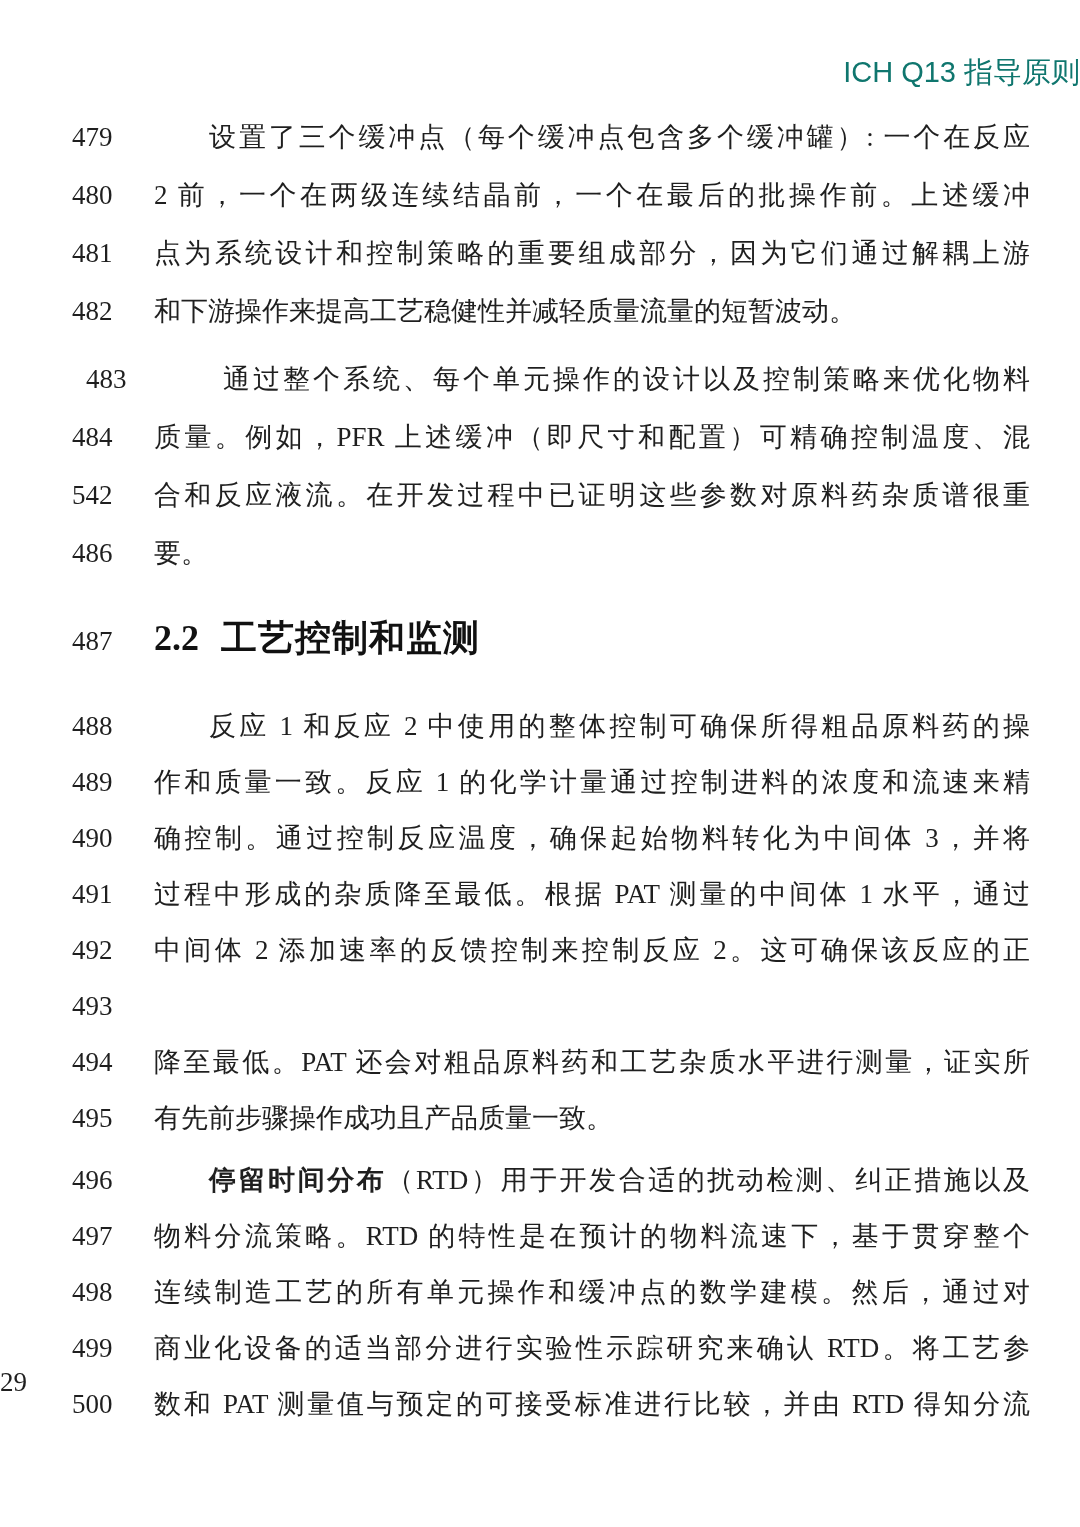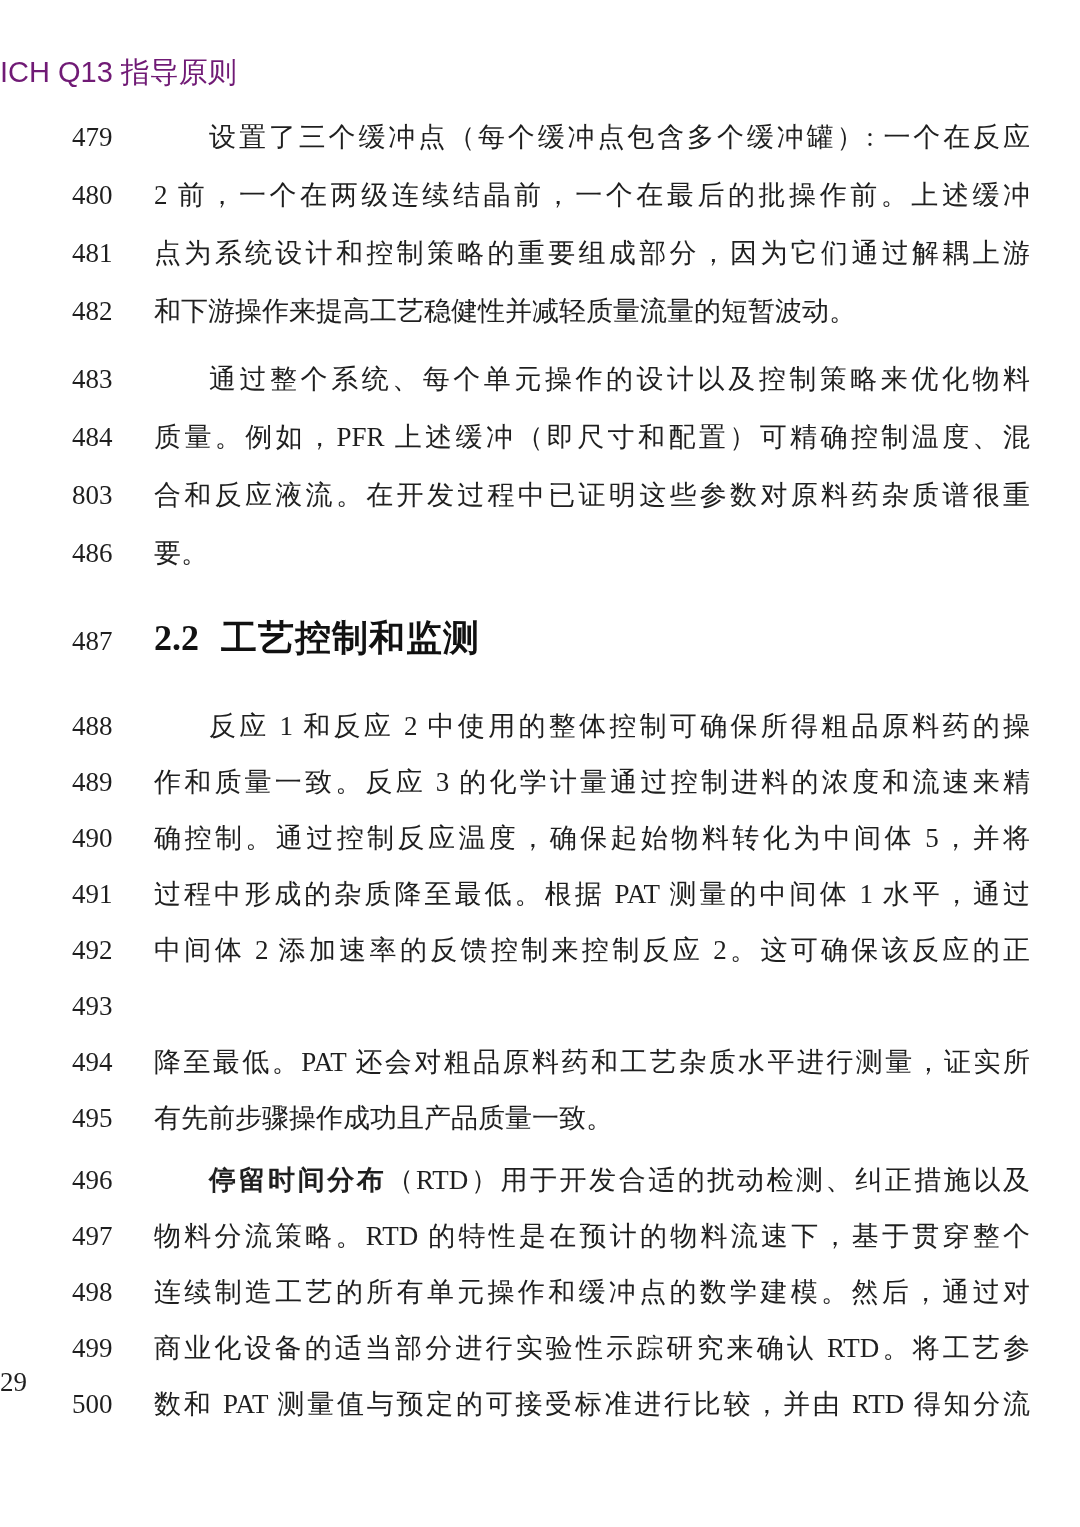--- a/index.html
+++ b/index.html
@@ -13,24 +13,24 @@
     height: 1527px;
     background: #ffffff;
     color: #1f1f1f;
     font-family: "Liberation Serif", "DejaVu Serif", serif;
     overflow: hidden;
   }
   .doc-header {
     padding-top: 50px;
     height: 44px;
     line-height: 44px;
-    text-align: left;
+    text-align: right;
     font-size: 29px;
     font-family: "Liberation Sans", "DejaVu Sans", sans-serif;
-    color: #701a75;
+    color: #0f766e;
     margin-bottom: 14px;
   }
   .row {
     display: flex;
     align-items: baseline;
     height: 58px;
     line-height: 58px;
     font-size: 27px;
   }
   .sec2 .row {
@@ -49,21 +49,21 @@
     color: #1f1f1f;
   }
   .fill {
     text-align: justify;
     text-align-last: justify;
     text-justify: inter-ideograph;
   }
   .indent {
     text-indent: 55px;
   }
-  .p-gap { margin-top: 10px; }
+  .p-gap { margin-top: 10px; padding-left: 14px; }
   .p-gap-sm { margin-top: 6px; }
   .heading-row {
     height: 64px;
     line-height: 64px;
     margin-top: 24px;
     margin-bottom: 28px;
   }
   .heading-text {
     font-weight: bold;
     font-size: 36px;
@@ -112,21 +112,21 @@
 
     <div class="row p-gap">
       <span class="num">483</span>
       <span class="text fill indent">通过整个系统、每个单元操作的设计以及控制策略来优化物料</span>
     </div>
     <div class="row">
       <span class="num">484</span>
       <span class="text fill">质量。例如，PFR 上述缓冲（即尺寸和配置）可精确控制温度、混</span>
     </div>
     <div class="row">
-      <span class="num">803</span>
+      <span class="num">542</span>
       <span class="text fill">合和反应液流。在开发过程中已证明这些参数对原料药杂质谱很重</span>
     </div>
     <div class="row">
       <span class="num">486</span>
       <span class="text">要。</span>
     </div>
 
     <div class="row heading-row">
       <span class="num">487</span>
       <span class="text heading-text">
@@ -137,25 +137,25 @@
   </div>
 
   <div class="sec2">
 
     <div class="row">
       <span class="num">488</span>
       <span class="text fill indent">反应 1 和反应 2 中使用的整体控制可确保所得粗品原料药的操</span>
     </div>
     <div class="row">
       <span class="num">489</span>
-      <span class="text fill">作和质量一致。反应 3 的化学计量通过控制进料的浓度和流速来精</span>
+      <span class="text fill">作和质量一致。反应 1 的化学计量通过控制进料的浓度和流速来精</span>
     </div>
     <div class="row">
       <span class="num">490</span>
-      <span class="text fill">确控制。通过控制反应温度，确保起始物料转化为中间体 5，并将</span>
+      <span class="text fill">确控制。通过控制反应温度，确保起始物料转化为中间体 3，并将</span>
     </div>
     <div class="row">
       <span class="num">491</span>
       <span class="text fill">过程中形成的杂质降至最低。根据 PAT 测量的中间体 1 水平，通过</span>
     </div>
     <div class="row">
       <span class="num">492</span>
       <span class="text fill">中间体 2 添加速率的反馈控制来控制反应 2。这可确保该反应的正</span>
     </div>
     <div class="row">

